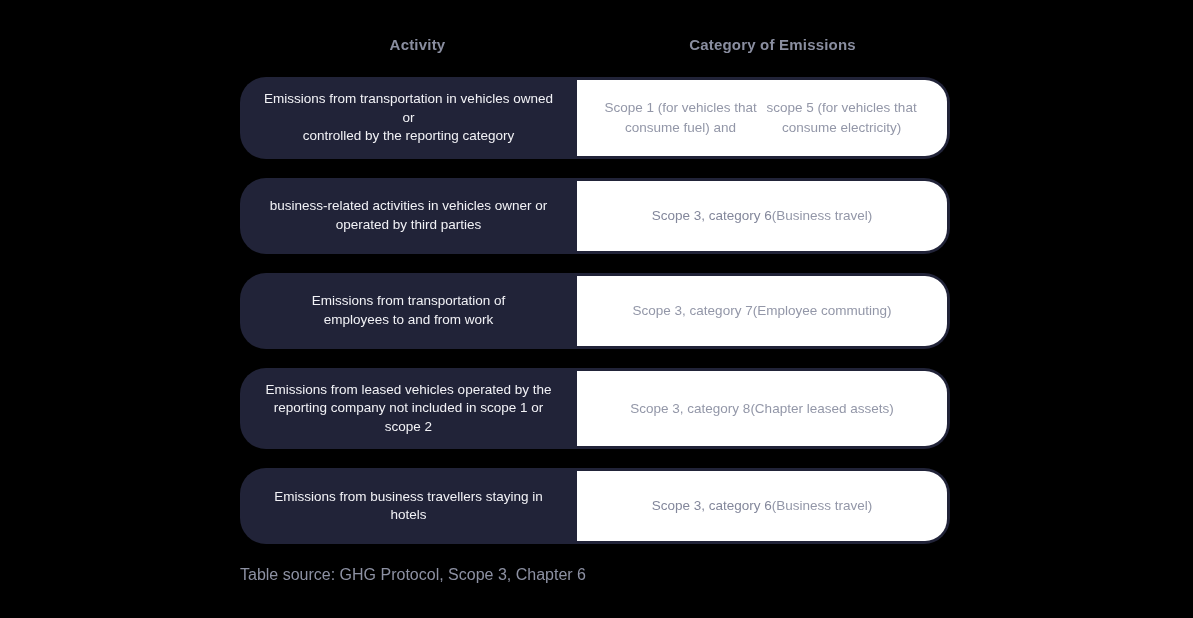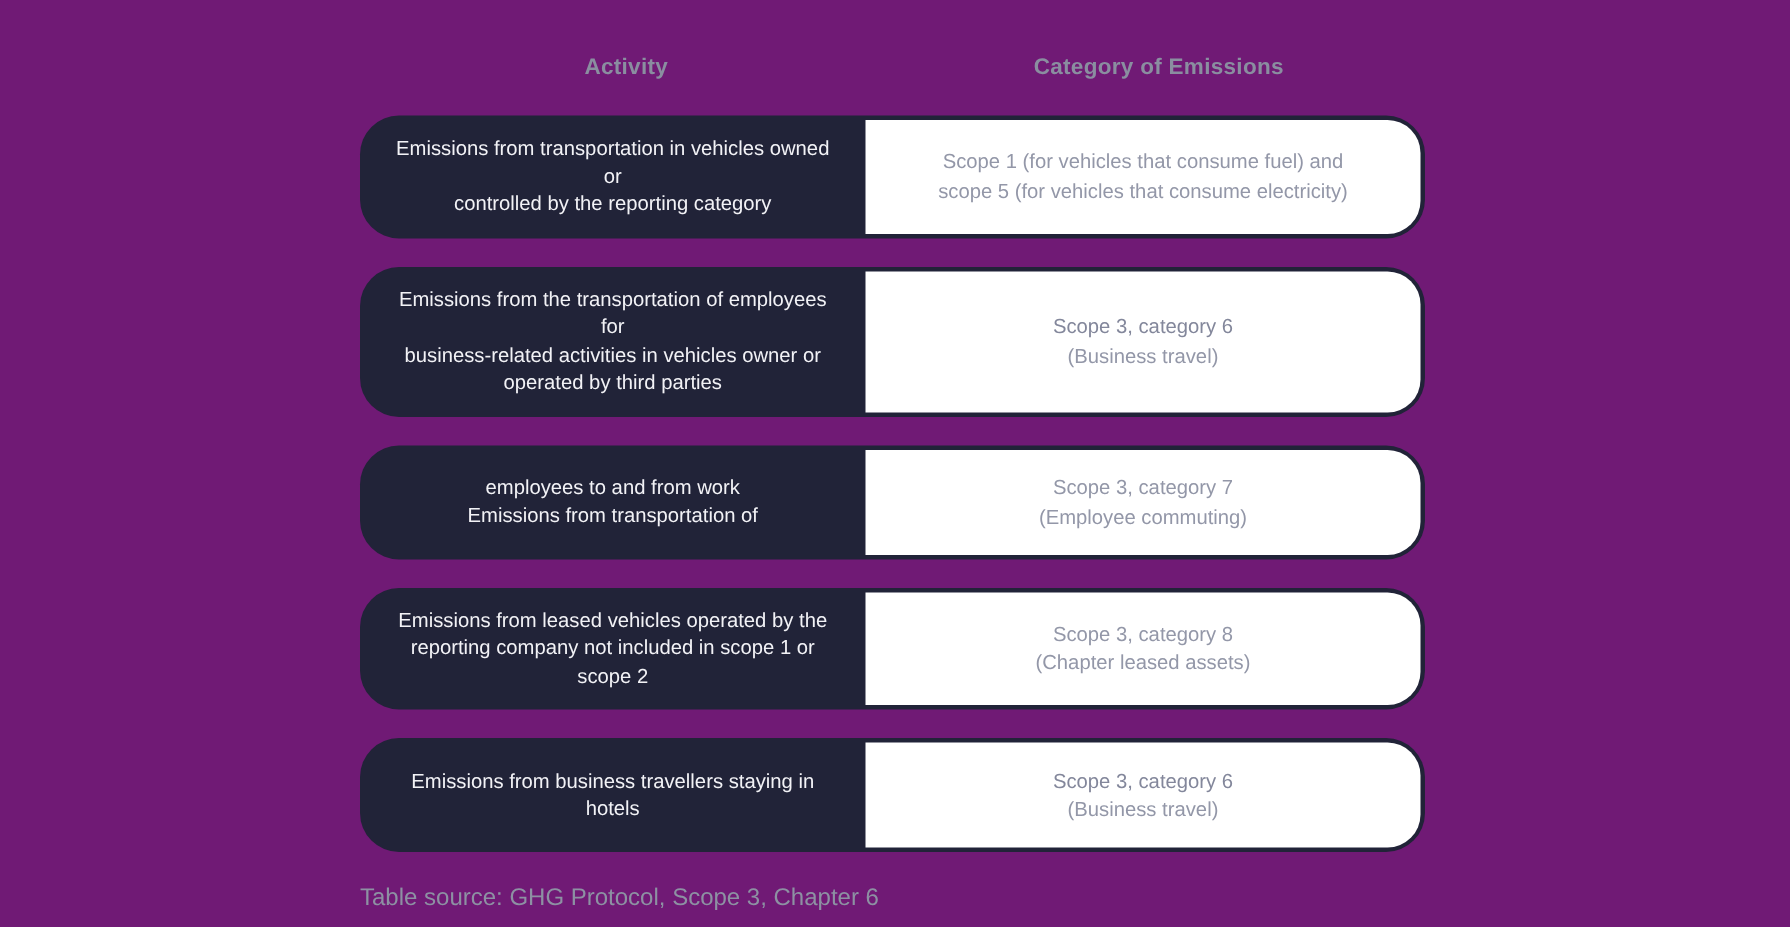--- a/index.html
+++ b/index.html
@@ -5,21 +5,21 @@
   html, body {
     margin: 0;
     padding: 0;
     background: #ffffff;
     font-family: "Liberation Sans", sans-serif;
   }
   .canvas {
     position: relative;
     width: 1193px;
     height: 618px;
-    background: #701a75;
+    background: #000000;
     overflow: hidden;
   }
   .table-wrap {
     position: absolute;
     left: 240px;
     top: 0;
     width: 710px;
   }
   .headers {
     display: flex;
@@ -55,21 +55,21 @@
     color: #f2f2f6;
     font-size: 13.5px;
     line-height: 18.5px;
   }
   .category-cell {
     flex: 1;
     background: #ffffff;
     margin: 3px 3px 3px 0;
     border-radius: 0 22px 22px 0;
     display: flex;
-    flex-direction: column;
+    flex-direction: row;
     align-items: center;
     justify-content: center;
     padding: 10px 24px;
     box-sizing: border-box;
     text-align: center;
     color: #9397a8;
     font-size: 13.5px;
     line-height: 19.5px;
   }
   .category-line.bold {
@@ -104,36 +104,35 @@
     </div>
     <div class="category-cell">
             <div class="category-line">Scope 1 (for vehicles that consume fuel) and</div>
             <div class="category-line">scope 5 (for vehicles that consume electricity)</div>
           </div>
   </div>
 
   <div class="row">
     <div class="activity-cell">
       <div>
-              <div>Emissions from the transportation of employees for</div>
               <div>business-related activities in vehicles owner or</div>
               <div>operated by third parties</div>
             </div>
     </div>
     <div class="category-cell">
             <div class="category-line bold">Scope 3, category 6</div>
             <div class="category-line">(Business travel)</div>
           </div>
   </div>
 
   <div class="row">
     <div class="activity-cell">
       <div>
+              <div>Emissions from transportation of</div>
               <div>employees to and from work</div>
-              <div>Emissions from transportation of</div>
             </div>
     </div>
     <div class="category-cell">
             <div class="category-line">Scope 3, category 7</div>
             <div class="category-line">(Employee commuting)</div>
           </div>
   </div>
 
   <div class="row">
     <div class="activity-cell">

